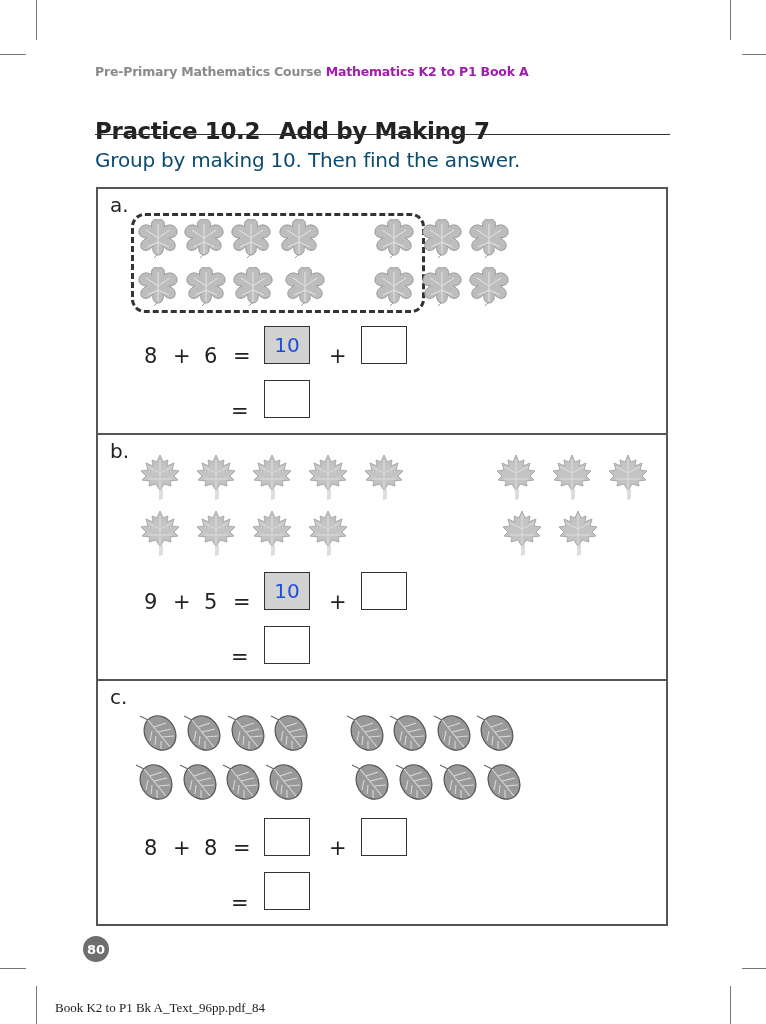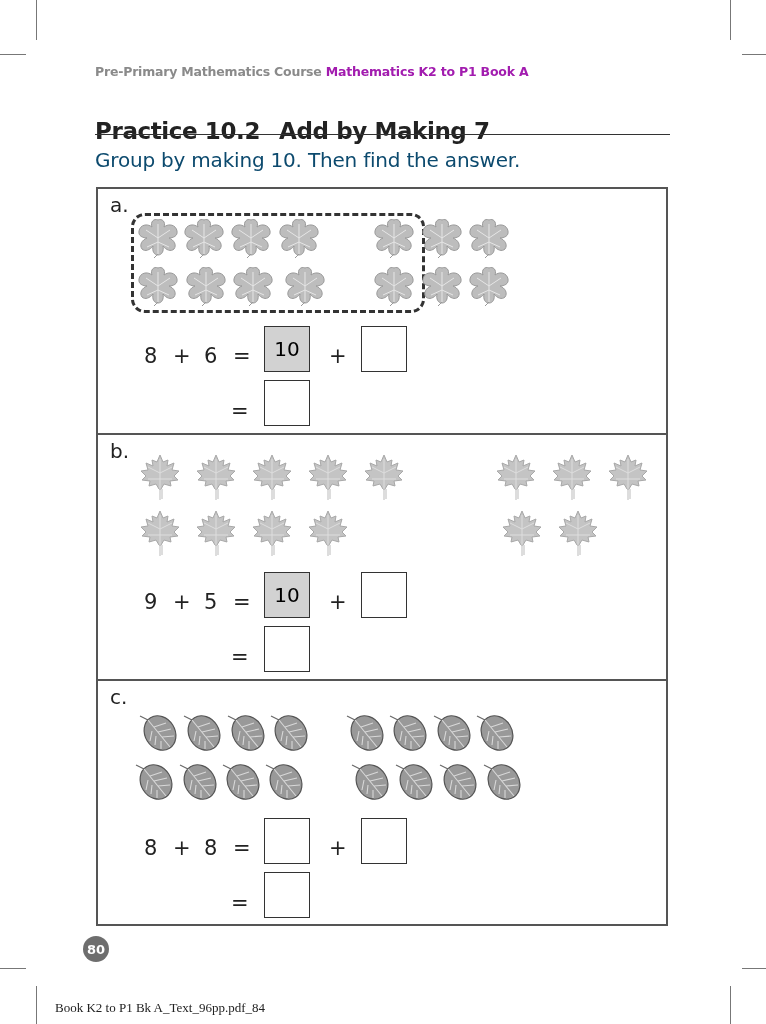--- a/index.html
+++ b/index.html
@@ -11,22 +11,22 @@
   .header-line .dark { color:#a21caf; }
   .title { position:absolute; left:95px; top:106px; font-size:23px; font-weight:bold; letter-spacing:-0.4px; color:#222;margin-top:12px; }
   .title .t2 { position:absolute; left:184px; white-space:nowrap; }
   .title-rule { position:absolute; left:95px; top:134px; width:575px; height:1px; background:#333; }
   .instruction { position:absolute; left:95px; top:148px; font-size:20px; color:#0c4a6e; letter-spacing:-0.2px; }
   .panel { position:absolute; left:96px; width:572px; border:2px solid #555; box-sizing:border-box; }
   .panel-label { position:absolute; left:12px; top:4px; font-size:20px; color:#222; }
   .leaf { position:absolute; width:44px; height:42px; }
   .dash-box { position:absolute; border:3px dashed #333; border-radius:14px; box-sizing:border-box; }
   .eq { position:absolute; font-size:21px; color:#222; }
-  .box { position:absolute; width:46px; height:46px; border:1.5px solid #333; box-sizing:border-box; background:#fff;
-         font-size:20px; display:flex; align-items:center; justify-content:center; color:#000000; }
+  .box { position:absolute; width:46px; height:38px; border:1.5px solid #333; box-sizing:border-box; background:#fff;
+         font-size:20px; display:flex; align-items:center; justify-content:center; color:#1d4ed8; }
   .box.filled { background:#d2d2d2; }
   .page-num { position:absolute; left:83px; top:936px; width:26px; height:26px; border-radius:50%; background:#6e6e6e;
               color:#fff; font-weight:bold; font-size:13px; display:flex; align-items:center; justify-content:center; }
   .footer { position:absolute; left:55px; top:1000px; font-family:"Liberation Serif", serif; font-size:13px; color:#222; }
 </style>
 </head>
 <body>
 
 <div class="crop" style="left:36px;top:0;width:1px;height:40px;"></div>
 <div class="crop" style="left:0;top:54px;width:26px;height:1px;"></div>

